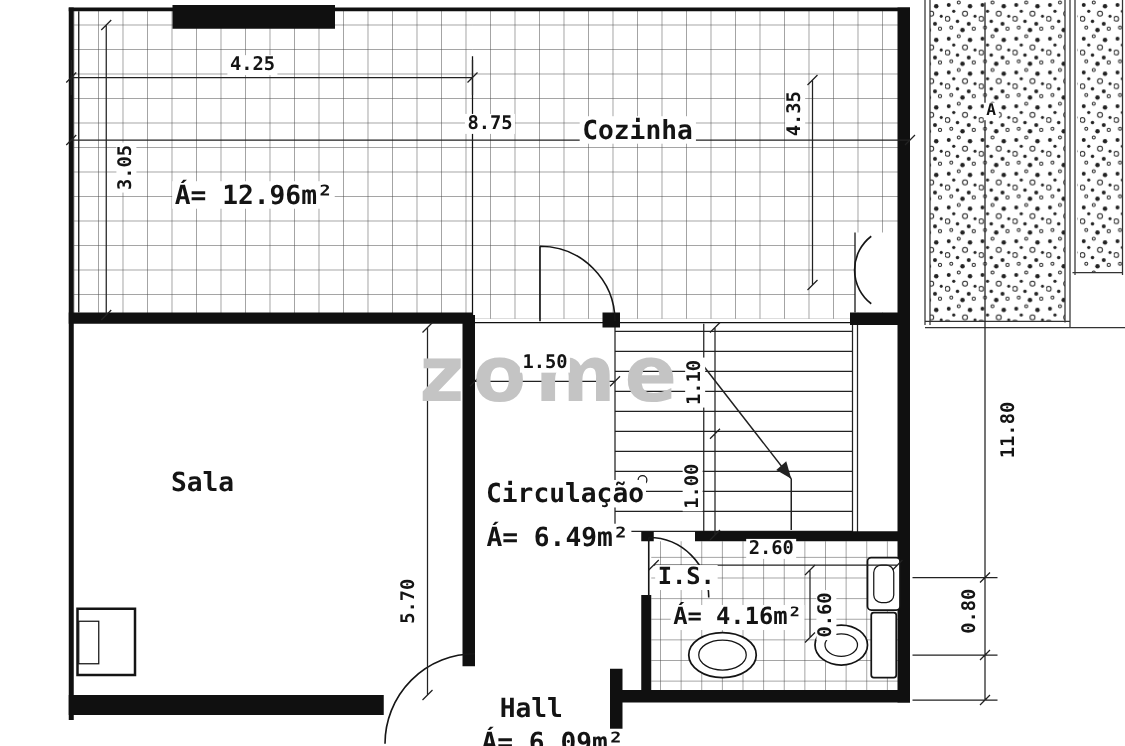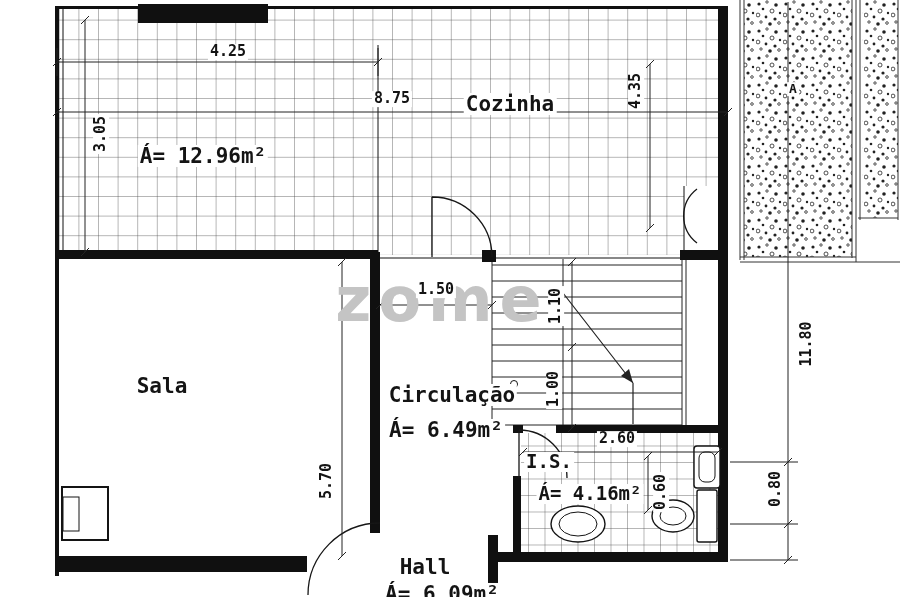--- a/index.html
+++ b/index.html
@@ -135,21 +135,21 @@
   <div class="lbl room" style="left:203px; top:156px;">Á= 12.96m²</div>
   <div class="lbl room" style="left:510px; top:104px;">Cozinha</div>
   <div class="lbl room" style="left:162px; top:386px;">Sala</div>
   <div class="lbl room" style="left:452px; top:395px;">Circulação</div>
   <div class="lbl room" style="left:446px; top:430px;">Á= 6.49m²</div>
   <div class="lbl room sm" style="left:549px; top:462px;">I.S.</div>
   <div class="lbl room sm" style="left:590px; top:494px;">Á= 4.16m²</div>
   <div class="lbl room" style="left:425px; top:567px;">Hall</div>
   <div class="lbl room" style="left:442px; top:594px;">Á= 6.09m²</div>
 
-  <div class="lbl dim" style="left:228px; top:52px;">4.25</div>
+  <div class="lbl dim" style="left:202px; top:52px;">4.25</div>
   <div class="lbl dim" style="left:392px; top:99px;">8.75</div>
   <div class="lbl dim vert" style="left:101px; top:134px;">3.05</div>
   <div class="lbl dim vert" style="left:636px; top:91px;">4.35</div>
   <div class="lbl dim" style="left:436px; top:290px;">1.50</div>
   <div class="lbl dim vert" style="left:556px; top:306px;">1.10</div>
   <div class="lbl dim vert" style="left:554px; top:389px;">1.00</div>
   <div class="lbl dim vert" style="left:327px; top:481px;">5.70</div>
   <div class="lbl dim" style="left:617px; top:439px;">2.60</div>
   <div class="lbl dim vert" style="left:661px; top:492px;">0.60</div>
   <div class="lbl dim vert" style="left:807px; top:344px;">11.80</div>

